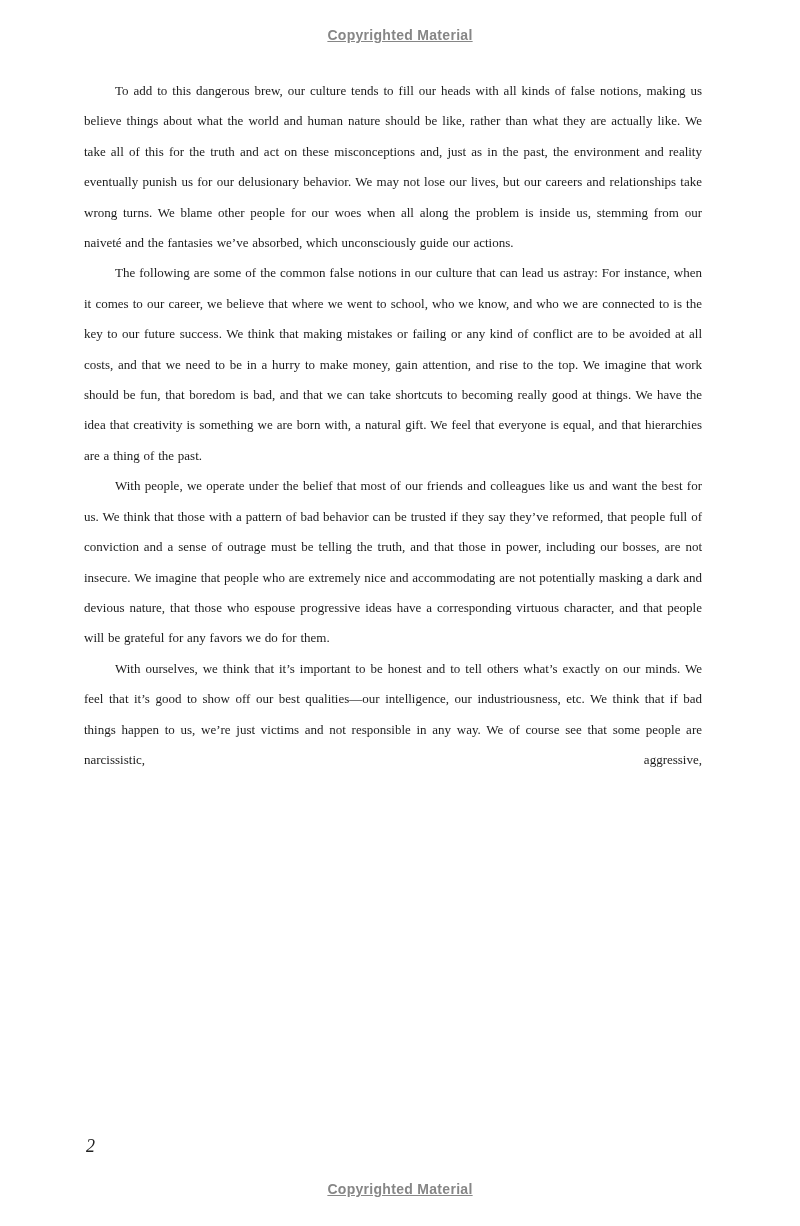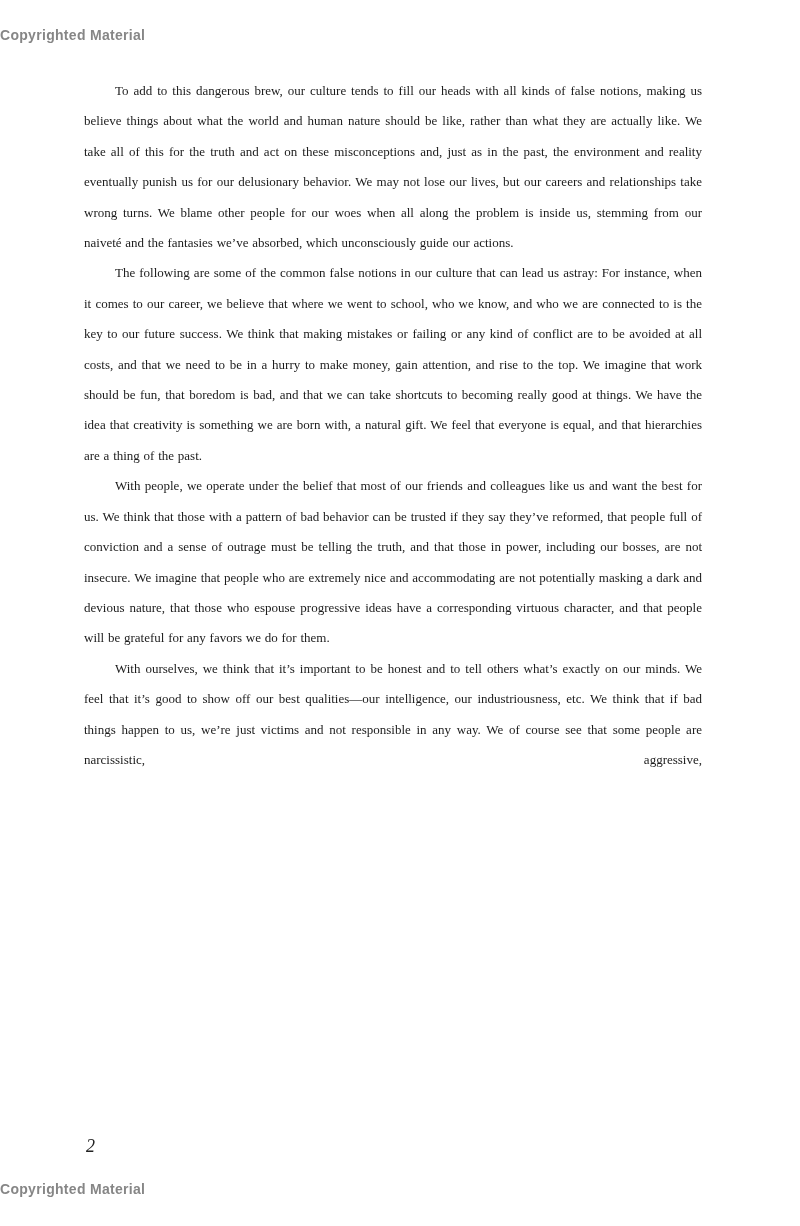--- a/index.html
+++ b/index.html
@@ -12,26 +12,27 @@
     width: 800px;
     height: 1226px;
     background: #ffffff;
     overflow: hidden;
     font-family: "Liberation Serif", serif;
   }
   .copyright-notice {
     position: absolute;
     left: 0;
     width: 100%;
-    text-align: left;
+    text-align: center;
     font-family: "Liberation Sans", sans-serif;
     font-weight: 700;
     font-size: 14px;
     letter-spacing: 0.3px;
     color: #868686;
+    text-decoration: underline;
   }
   .copyright-notice.top { top: 27px; }
   .copyright-notice.bottom { top: 1181px; }
   .body-text {
     position: absolute;
     left: 84px;
     top: 76px;
     width: 618px;
     color: #1b1b1b;
   }

